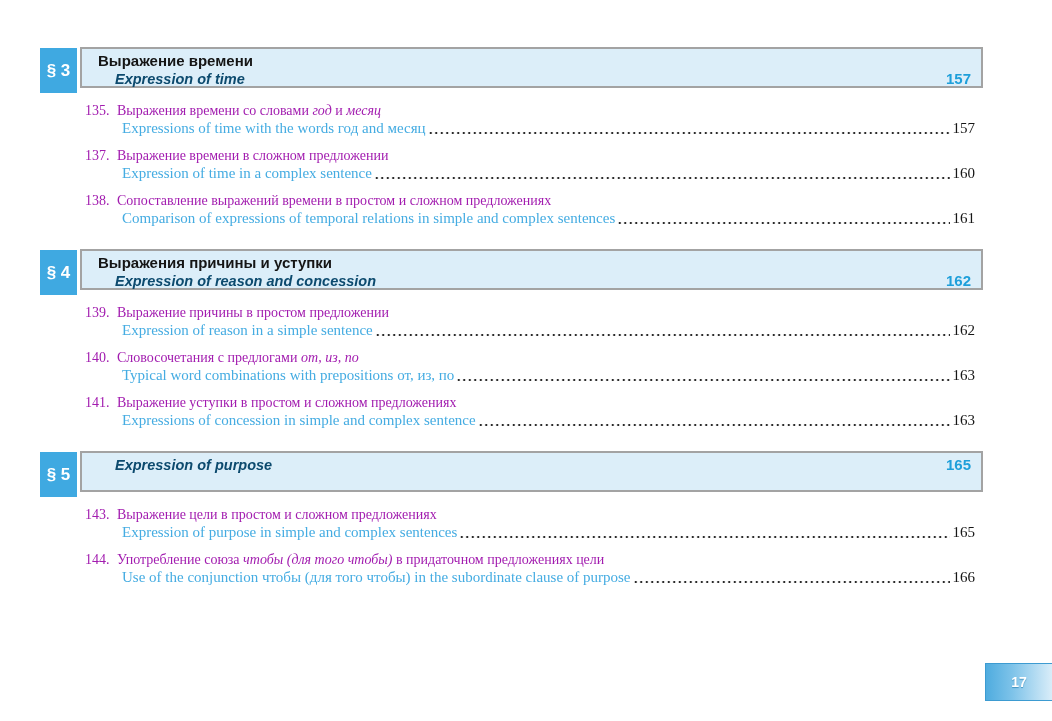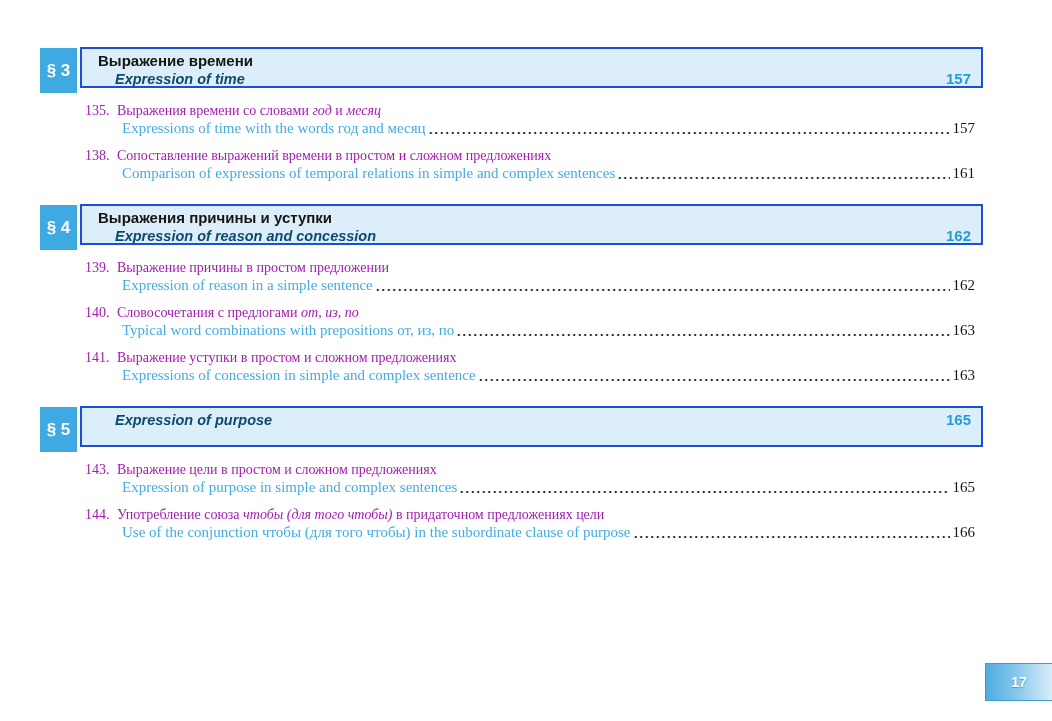--- a/index.html
+++ b/index.html
@@ -11,21 +11,21 @@
     font-family:"Liberation Serif", serif;
   }
   .content{position:absolute;top:47px;left:0;right:0;}
 
   
   .section{margin-bottom:0;}
   .section-header{position:relative;margin-left:80px;margin-right:69px;}
   .header-box{
     box-sizing:border-box;
     height:41px;
-    border:2px solid #1d4ed8;
+    border:2px solid #a3a3a3;
     background:#DCEEF9;
     padding:3px 10px 0 16px;
   }
   .hb-ru{
     font-family:"Liberation Sans", sans-serif;
     font-weight:bold;font-size:15px;line-height:18px;
     color:#151515;
   }
   .hb-row{display:flex;justify-content:space-between;align-items:baseline;}
   .hb-en{
@@ -109,20 +109,28 @@
         <div class="entries">
           <div class="entry">
             <div class="entry-line1"><span class="entry-num">135.</span><span><span>Выражения времени со словами </span><span class="ru-it">год</span><span> и </span><span class="ru-it">месяц</span></span></div>
             <div class="entry-line2">
               <span class="entry-en">Expressions of time with the words год and месяц</span>
               <span class="leader"></span>
               <span class="entry-page">157</span>
             </div>
           </div>
           <div class="entry">
+            <div class="entry-line1"><span class="entry-num">137.</span><span><span>Выражение времени в сложном предложении</span></span></div>
+            <div class="entry-line2">
+              <span class="entry-en">Expression of time in a complex sentence</span>
+              <span class="leader"></span>
+              <span class="entry-page">160</span>
+            </div>
+          </div>
+          <div class="entry">
             <div class="entry-line1"><span class="entry-num">138.</span><span><span>Сопоставление выражений времени в простом и сложном предложениях</span></span></div>
             <div class="entry-line2">
               <span class="entry-en">Comparison of expressions of temporal relations in simple and complex sentences</span>
               <span class="leader"></span>
               <span class="entry-page">161</span>
             </div>
           </div>
         </div>
       </div>
       <div class="section">

